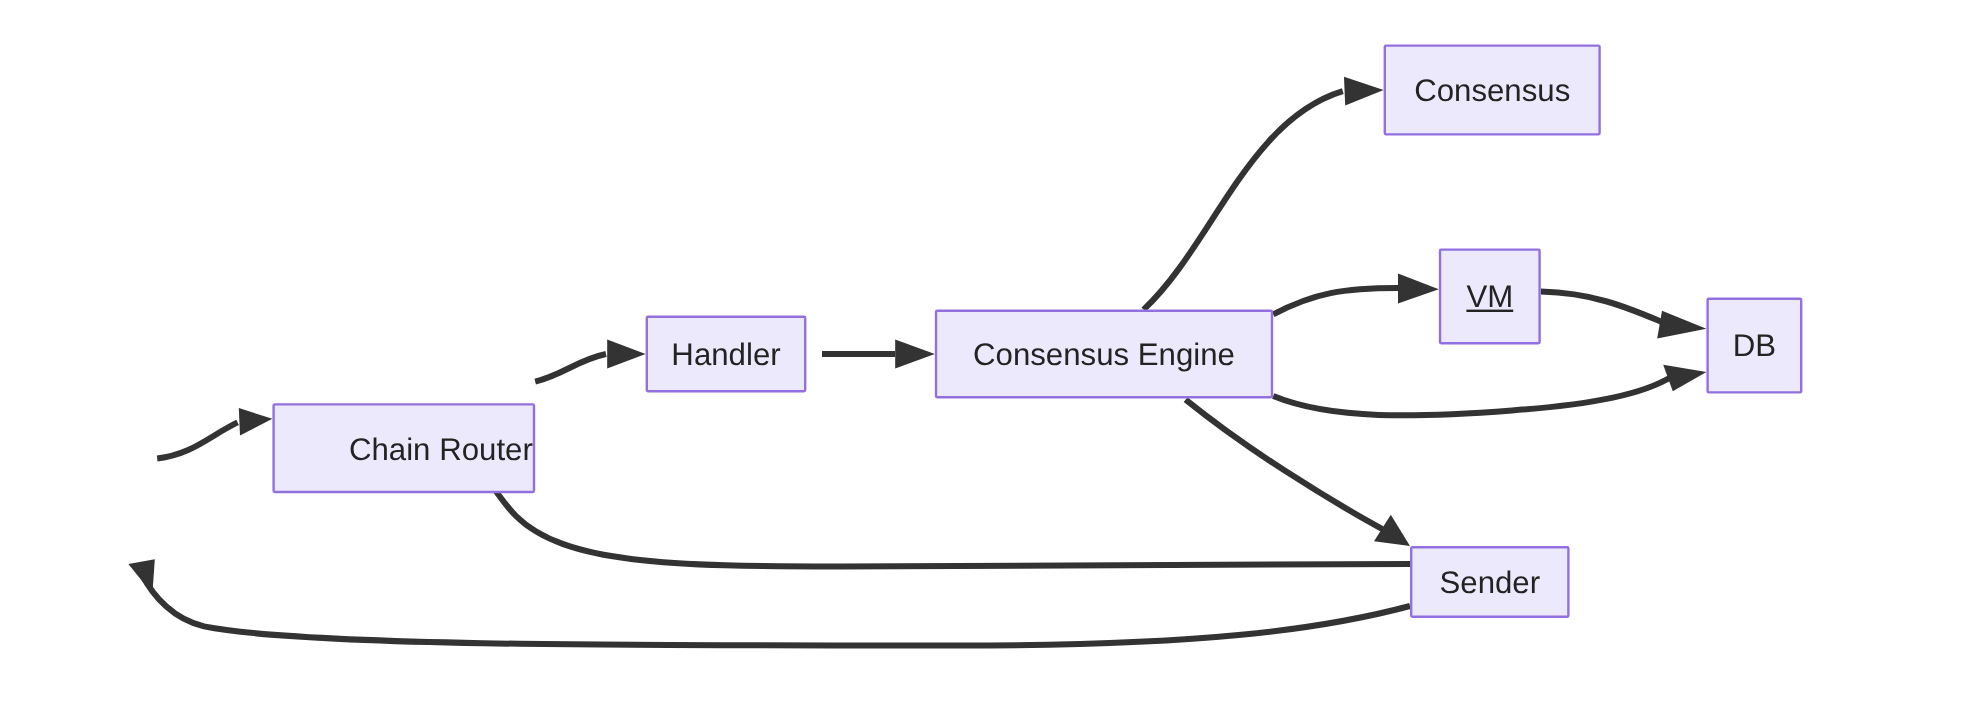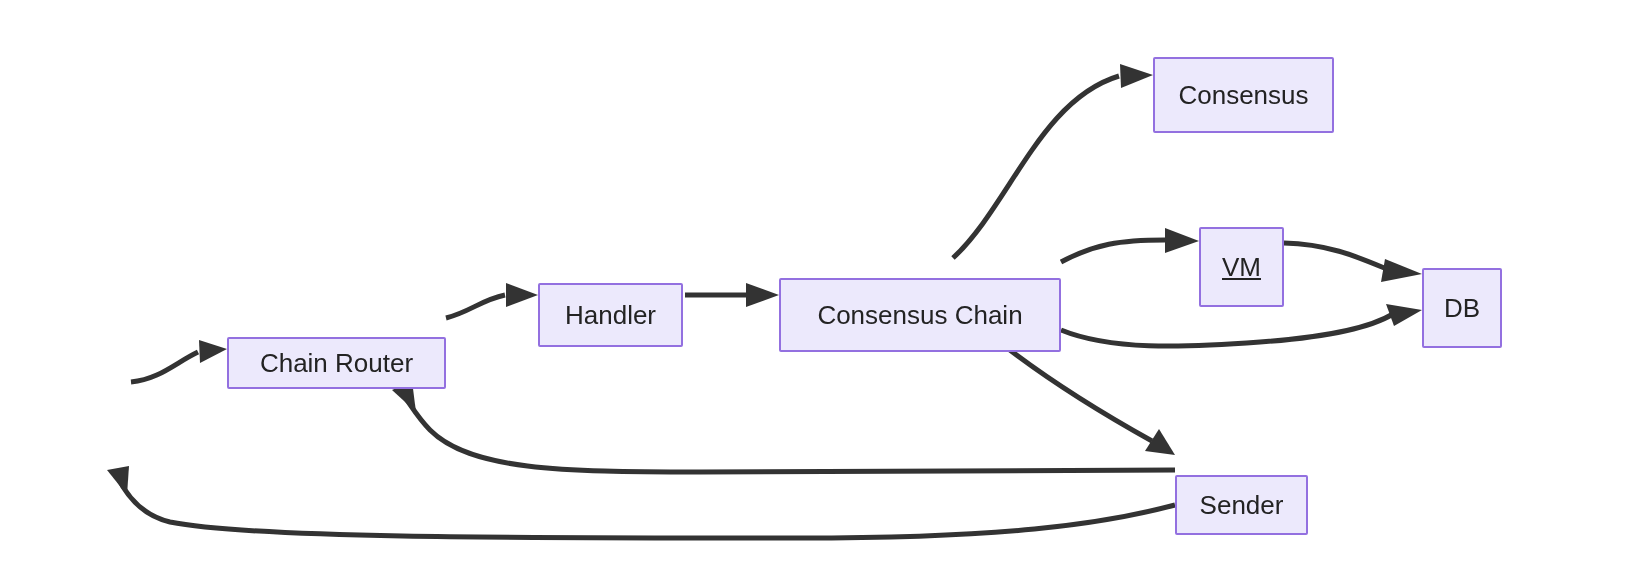--- a/index.html
+++ b/index.html
@@ -42,21 +42,20 @@
     border: 2px solid #9370e0;
     border-radius: 2px;
     display: flex;
     align-items: center;
     justify-content: center;
     color: #232323;
     font-size: 26px;
     font-family: "Liberation Sans", sans-serif;
     line-height: 1;
     white-space: nowrap;
-    margin-top: 20px;
   }
   .node-label {
     pointer-events: none;
   }
 </style>
 </head>
 <body>
 
 <div id="diagram-canvas">
 
@@ -107,28 +106,28 @@
       <polygon class="edge-head" points="392,390 412,381 416,412"></polygon>
     </g>
 
     <g>
       <path class="edge-path" d="M1175,505 C1100,525 1000,538 800,538 C500,538 250,538 170,522 C145,516 128,498 118,478"></path>
       <polygon class="edge-head" points="107,470 129,466 127,495"></polygon>
     </g>
 
   </svg>
 
-  <div class="node" id="node-1" style="left: 227px; top: 317px; width: 219px; height: 52px;">
+  <div class="node" id="node-1" style="left: 227px; top: 336px; width: 219px; height: 75px; justify-content: flex-end;">
     <span class="node-label">Chain Router</span>
   </div>
-  <div class="node" id="node-2" style="left: 538px; top: 263px; width: 145px; height: 64px;">
+  <div class="node" id="node-2" style="left: 538px; top: 263px; width: 134px; height: 64px;">
     <span class="node-label">Handler</span>
   </div>
   <div class="node" id="node-3" style="left: 779px; top: 258px; width: 282px; height: 74px;">
-    <span class="node-label">Consensus Chain</span>
+    <span class="node-label">Consensus Engine</span>
   </div>
   <div class="node" id="node-4" style="left: 1153px; top: 37px; width: 181px; height: 76px;">
     <span class="node-label">Consensus</span>
   </div>
   <div class="node" id="node-5" style="left: 1199px; top: 207px; width: 85px; height: 80px; text-decoration: underline;">
     <span class="node-label">VM</span>
   </div>
   <div class="node" id="node-7" style="left: 1175px; top: 455px; width: 133px; height: 60px;">
     <span class="node-label">Sender</span>
   </div>

